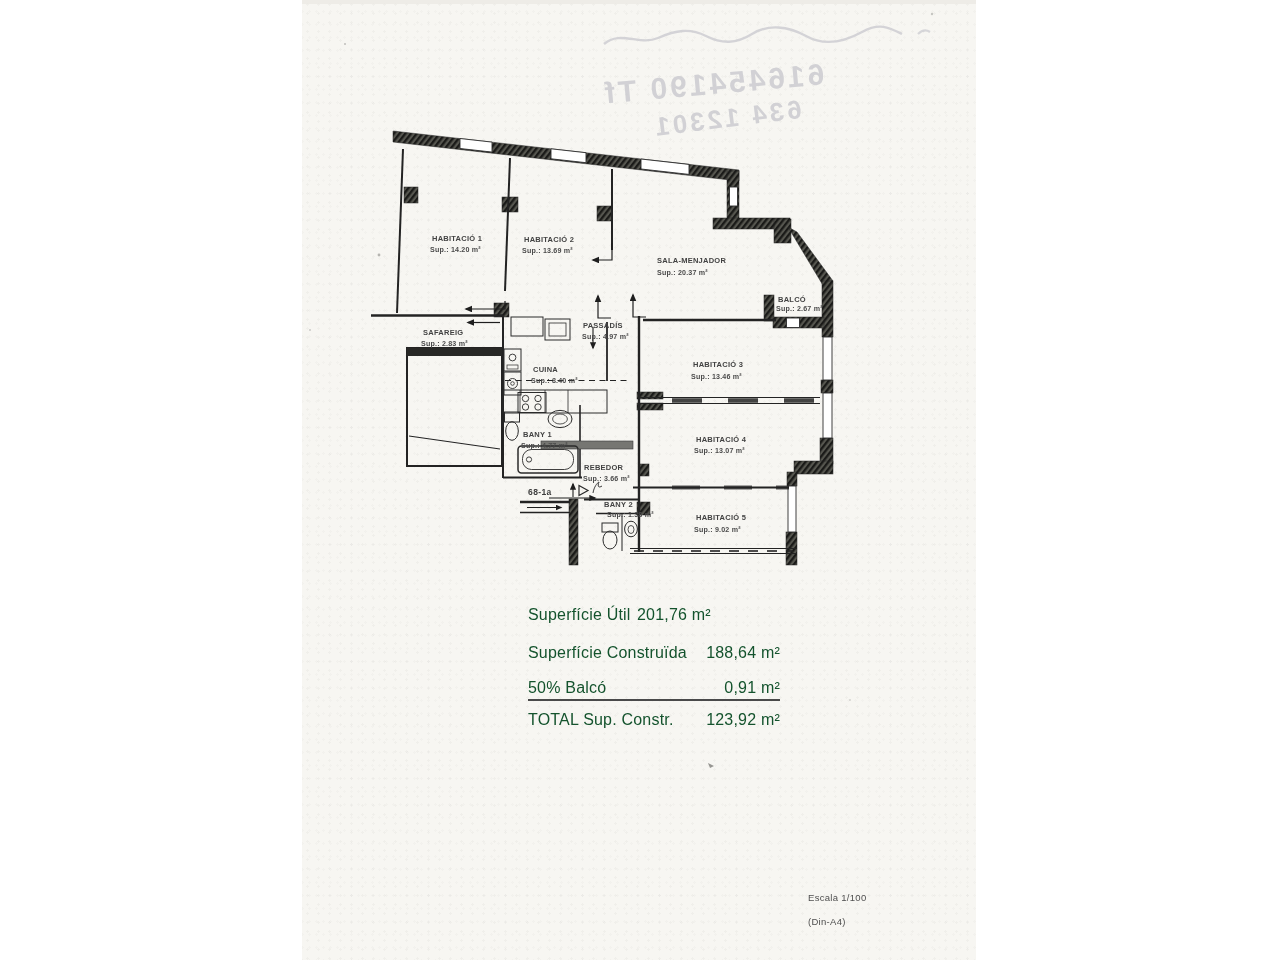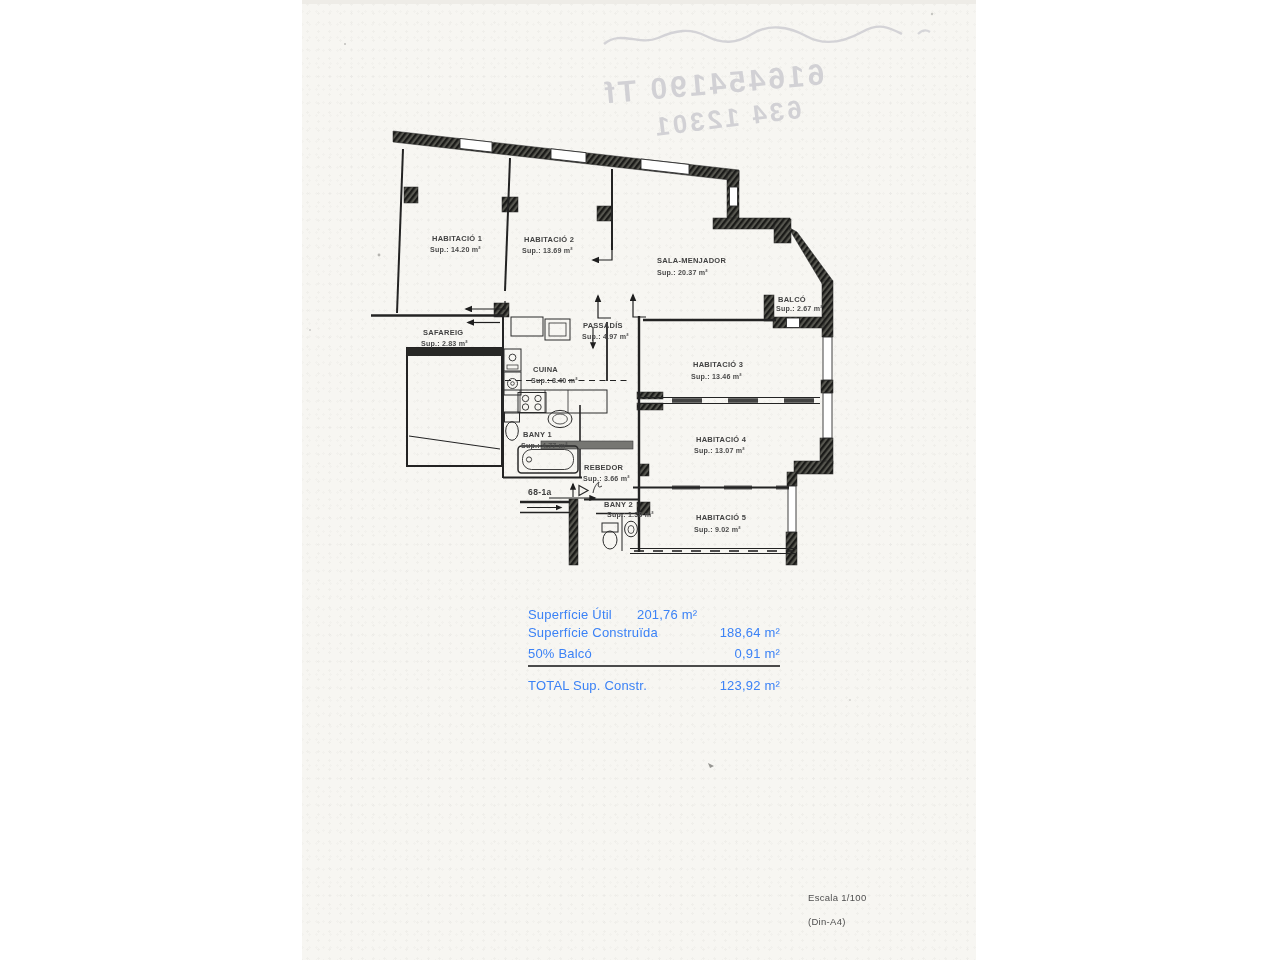--- a/index.html
+++ b/index.html
@@ -8,27 +8,27 @@
   .paper{position:absolute;left:302px;top:0;width:674px;height:960px;background:#f7f6f2;
          background-image:radial-gradient(circle,rgba(60,60,50,0.035) 1px,transparent 1.3px),
                           radial-gradient(circle,rgba(60,60,50,0.025) 1px,transparent 1.2px);
          background-size:11px 9px,7px 13px;background-position:0 0,4px 5px;}
   .paper-top-edge{position:absolute;left:302px;top:0;width:674px;height:4px;background:#e9e8e3;opacity:.7;}
   svg.plan{position:absolute;left:0;top:0;}
   .room-name{font-size:7.5px;font-weight:700;fill:#424242;letter-spacing:.25px;}
   .room-sup{font-size:7.1px;font-weight:700;fill:#4a4a4a;letter-spacing:.2px;}
   .entrance-text{font-size:8.5px;font-weight:700;fill:#3c3c3c;letter-spacing:.4px;}
   .bleed-text{fill:#c9c9ce;opacity:.8;font-weight:700;letter-spacing:3px;}
-  .summary{position:absolute;left:528px;top:606px;width:252px;color:#3b82f6;
-           font-size:13px;line-height:18px;letter-spacing:.2px;}
+  .summary{position:absolute;left:528px;top:606px;width:252px;color:#14532d;
+           font-size:16px;line-height:18px;letter-spacing:.2px;}
   .summary .row{display:flex;}
   .summary .row.first .lbl{width:109px;flex:none;}
   .summary .row.between{justify-content:space-between;}
-  .summary .row.r2{text-align:center;}
-  .summary .row.r3{margin-top:3px;}
+  .summary .row.r2{margin-top:20px;text-align:center;}
+  .summary .row.r3{margin-top:17px;}
   .summary .row.total{margin-top:2px;border-top:2px solid #4a4a4a;padding-top:10px;}
   .footer-scale{position:absolute;left:808px;top:892px;font-size:9.5px;color:#4f4f4f;
                 letter-spacing:.3px;display:flex;gap:13px;flex-direction:column;}
 </style>
 </head>
 <body>
 
 <div class="viewer">
   <div class="paper"></div>
   <div class="paper-top-edge"></div>

